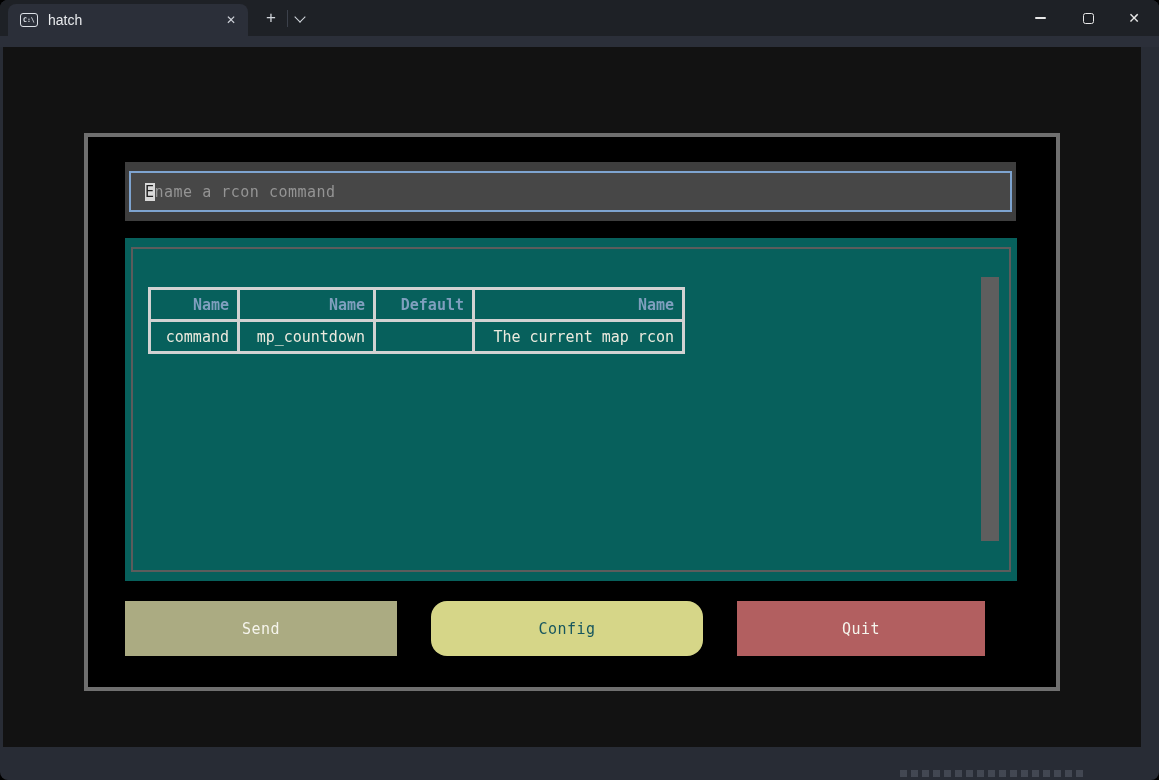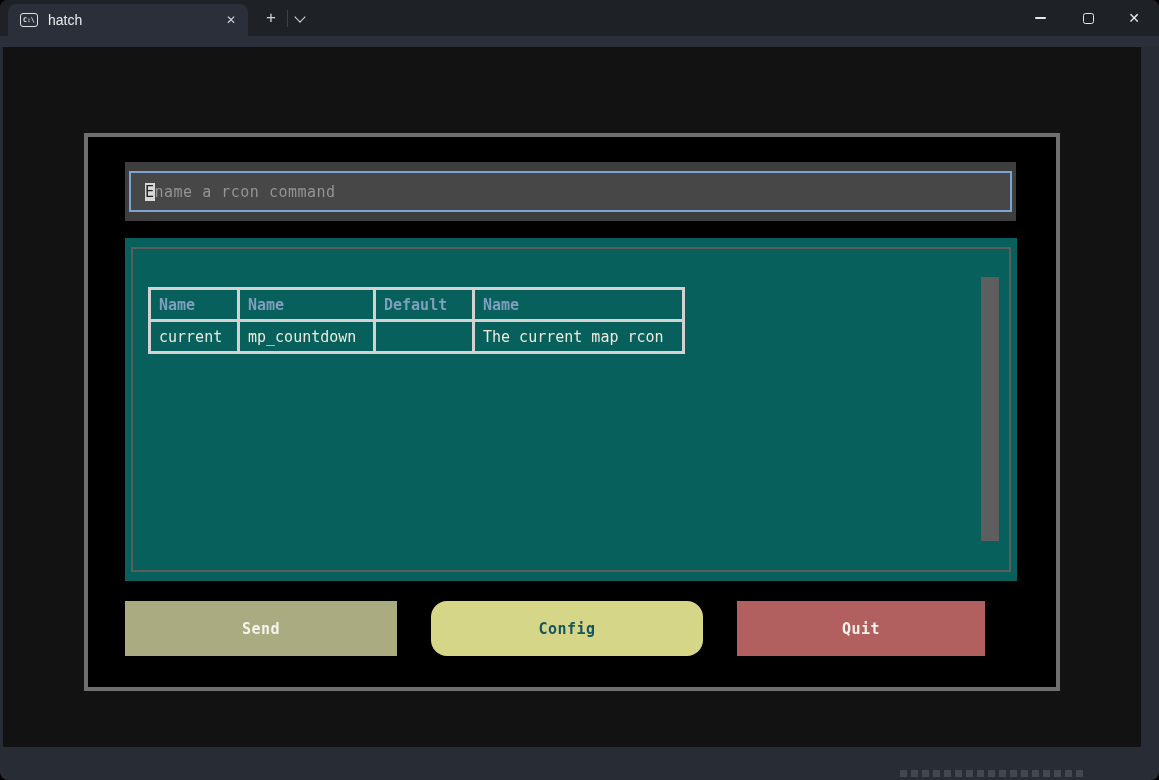--- a/index.html
+++ b/index.html
@@ -50,30 +50,30 @@
     border:2px solid #7ea4d0; background:#474747;
     display:flex; align-items:center; padding-left:14px;
     color:#949494; letter-spacing:0.5px;
   }
   .cursor-block { background:#d8d8d8; color:#1f1f1f; }
   .panel { position:absolute; left:37px; top:101px; width:892px; height:343px; background:#07605c; }
   .panel-frame { position:absolute; left:6px; right:6px; top:9px; bottom:9px; border:2px solid #5c5c5c; pointer-events:none; }
   .vscroll { position:absolute; left:856px; top:39px; width:18px; height:264px; background:#5e5e5e; }
   table.cvars { position:absolute; left:23px; top:49px; border-collapse:collapse; }
   .cvars th, .cvars td {
-    border:3px solid #d2d2d2; height:32px; text-align:left;
+    border:3px solid #d2d2d2; height:32px; text-align:right;
     font-size:15px; padding:0 8px; white-space:nowrap;
   }
   .cvars th { color:#7f9fbe; font-weight:bold; }
   .cvars td { color:#eceade; font-weight:normal; }
   .col-name{ width:89px; } .col-value{ width:136px; } .col-default{ width:99px; } .col-info{ width:210px; }
   .btn {
     position:absolute; top:464px; height:55px;
     display:flex; align-items:center; justify-content:center;
-    font-weight:bold; font-size:15px; letter-spacing:0.5px; cursor:default;
+    font-weight:normal; font-size:15px; letter-spacing:0.5px; cursor:default;
   }
   .btn-send   { left:37px;  width:272px; }
   .btn-config { left:343px; width:272px;border-radius:16px; }
   .btn-quit   { left:649px; width:248px; }
   
   .watermark {
     position:absolute; left:900px; top:770px; width:186px; height:7px;
     background:repeating-linear-gradient(90deg, #474c57 0 7px, transparent 7px 11px);
     opacity:0.85;
   }
@@ -119,21 +119,21 @@
         <div class="panel-frame"></div>
         <table class="cvars">
           <tbody>
               <tr>
             <th class="col-name">Name</th>
             <th class="col-value">Name</th>
             <th class="col-default">Default</th>
             <th class="col-info">Name</th>
           </tr>
           <tr>
-            <td>current</td>
+            <td>command</td>
             <td>mp_countdown</td>
             <td></td>
             <td>The current map rcon</td>
           </tr>
         </tbody>
           </table>
         <div class="vscroll"></div>
       </div>
 
       <div class="btn btn-send" style="background: rgb(171, 171, 130); color: rgb(245, 244, 236);">Send</div>

